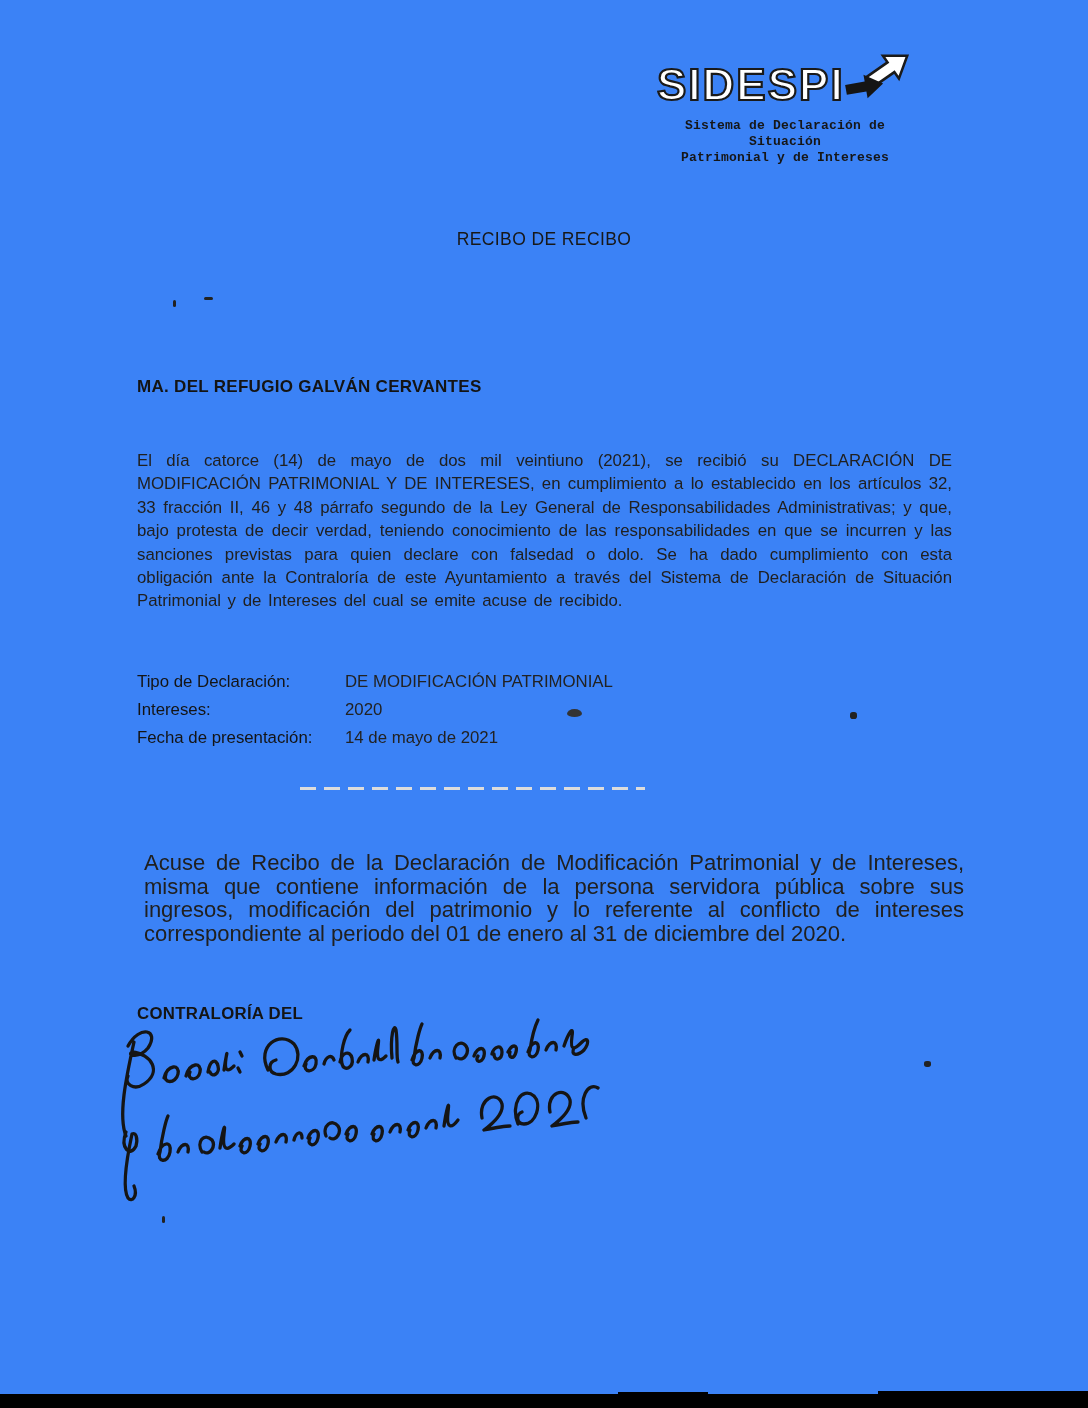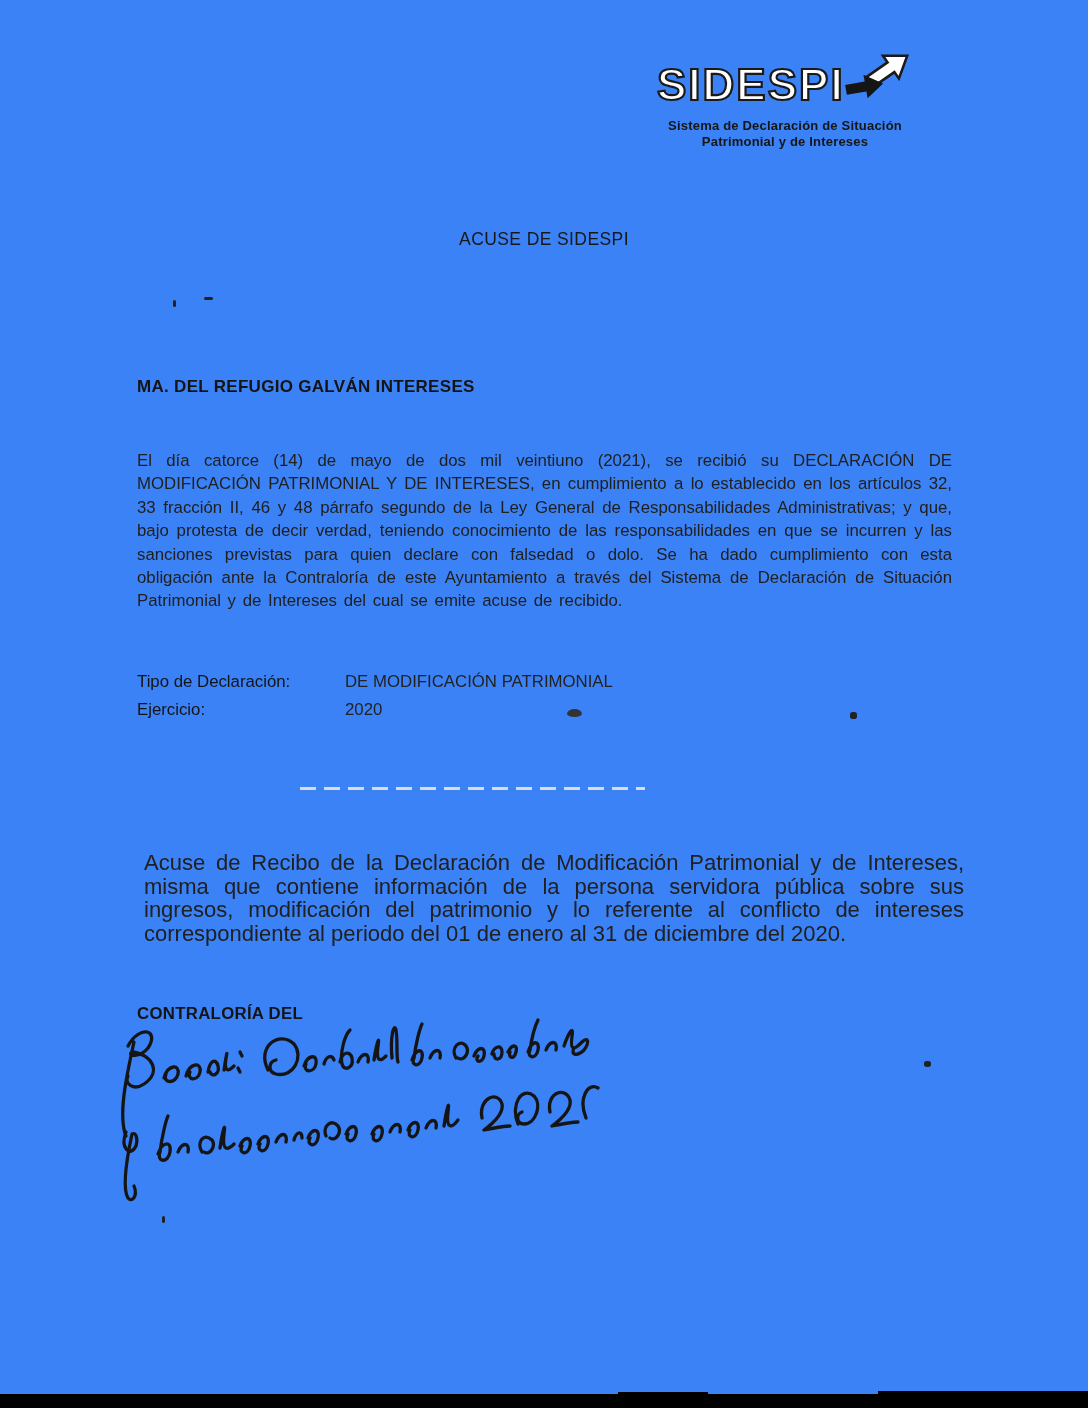--- a/index.html
+++ b/index.html
@@ -5,21 +5,21 @@
   html,body{margin:0;padding:0;background:#9a9a9a;}
   .page{
     position:relative;width:1088px;height:1408px;margin:0 auto;
     background:#3b82f6;overflow:hidden;
     font-family:"Liberation Sans","DejaVu Sans",sans-serif;
     color:#1c1c1c;
   }
   
   .logo-block{position:absolute;left:655px;top:52px;width:260px;text-align:center;}
   .logo-row{display:flex;align-items:center;justify-content:center;gap:2px;}
-  .logo-tagline{font-size:13px;font-weight:bold;line-height:16px;color:#161616;margin-top:2px;letter-spacing:.2px;}
+  .logo-tagline{font-size:13px;font-weight:bold;line-height:16px;color:#161616;margin-top:2px;letter-spacing:.2px;font-family:Liberation Mono, monospace;}
   
   .doc-title{position:absolute;left:0;top:228px;width:1088px;text-align:center;
     font-size:17.5px;line-height:23px;letter-spacing:.4px;color:#181818;}
   
   .recipient{position:absolute;left:137px;top:377px;font-size:17px;font-weight:bold;letter-spacing:.3px;color:#141414;}
   
   .body-par{position:absolute;left:137px;top:449px;width:815px;font-size:16.8px;line-height:23.4px;
     text-align:justify;color:#202020;word-spacing:2px;}
   .closing-par{position:absolute;left:144px;top:851px;width:820px;font-size:22px;line-height:23.5px;
     text-align:justify;color:#202020;}
@@ -60,38 +60,42 @@
         </g>
       </svg>
     </div>
     <div class="logo-tagline">
       <div>Sistema de Declaración de Situación</div>
       <div>Patrimonial y de Intereses</div>
     </div>
   </div>
 
   <div class="doc-title">
-    <div>ACUSE DE SIDESPI</div>
+    <div>RECIBO DE RECIBO</div>
   </div>
 
   <div class="speck" style="left:173px;top:300px;width:3px;height:7px;border-radius:2px;"></div>
   <div class="speck" style="left:204px;top:297px;width:9px;height:3px;border-radius:2px;"></div>
 
-  <div class="recipient">MA. DEL REFUGIO GALVÁN INTERESES</div>
+  <div class="recipient">MA. DEL REFUGIO GALVÁN CERVANTES</div>
 
   <div class="body-par">El día catorce (14) de mayo de dos mil veintiuno (2021), se recibió su DECLARACIÓN DE MODIFICACIÓN PATRIMONIAL Y DE INTERESES, en cumplimiento a lo establecido en los artículos 32, 33 fracción II, 46 y 48 párrafo segundo de la Ley General de Responsabilidades Administrativas; y que, bajo protesta de decir verdad, teniendo conocimiento de las responsabilidades en que se incurren y las sanciones previstas para quien declare con falsedad o dolo. Se ha dado cumplimiento con esta obligación ante la Contraloría de este Ayuntamiento a través del Sistema de Declaración de Situación Patrimonial y de Intereses del cual se emite acuse de recibido.</div>
 
   <div class="fields">
     <div class="field-row">
       <span class="field-label">Tipo de Declaración:</span>
       <span class="field-value">DE MODIFICACIÓN PATRIMONIAL</span>
     </div>
     <div class="field-row">
-      <span class="field-label">Ejercicio:</span>
+      <span class="field-label">Intereses:</span>
       <span class="field-value">2020</span>
+    </div>
+    <div class="field-row">
+      <span class="field-label">Fecha de presentación:</span>
+      <span class="field-value">14 de mayo de 2021</span>
     </div>
   </div>
 
   <div class="validation-ghost"></div>
   <div class="speck" style="left:567px;top:709px;width:15px;height:8px;border-radius:50% 50% 50% 50%/60% 60% 40% 40%;background:#333;"></div>
   <div class="speck" style="left:850px;top:712px;width:7px;height:7px;border-radius:40%;"></div>
 
   <div class="closing-par">Acuse de Recibo de la Declaración de Modificación Patrimonial y de Intereses, misma que contiene información de la persona servidora pública sobre sus ingresos, modificación del patrimonio y lo referente al conflicto de intereses correspondiente al periodo del 01 de enero al 31 de diciembre del 2020.</div>
   <div class="speck" style="left:683px;top:936px;width:3px;height:4px;border-radius:50%;"></div>
 

